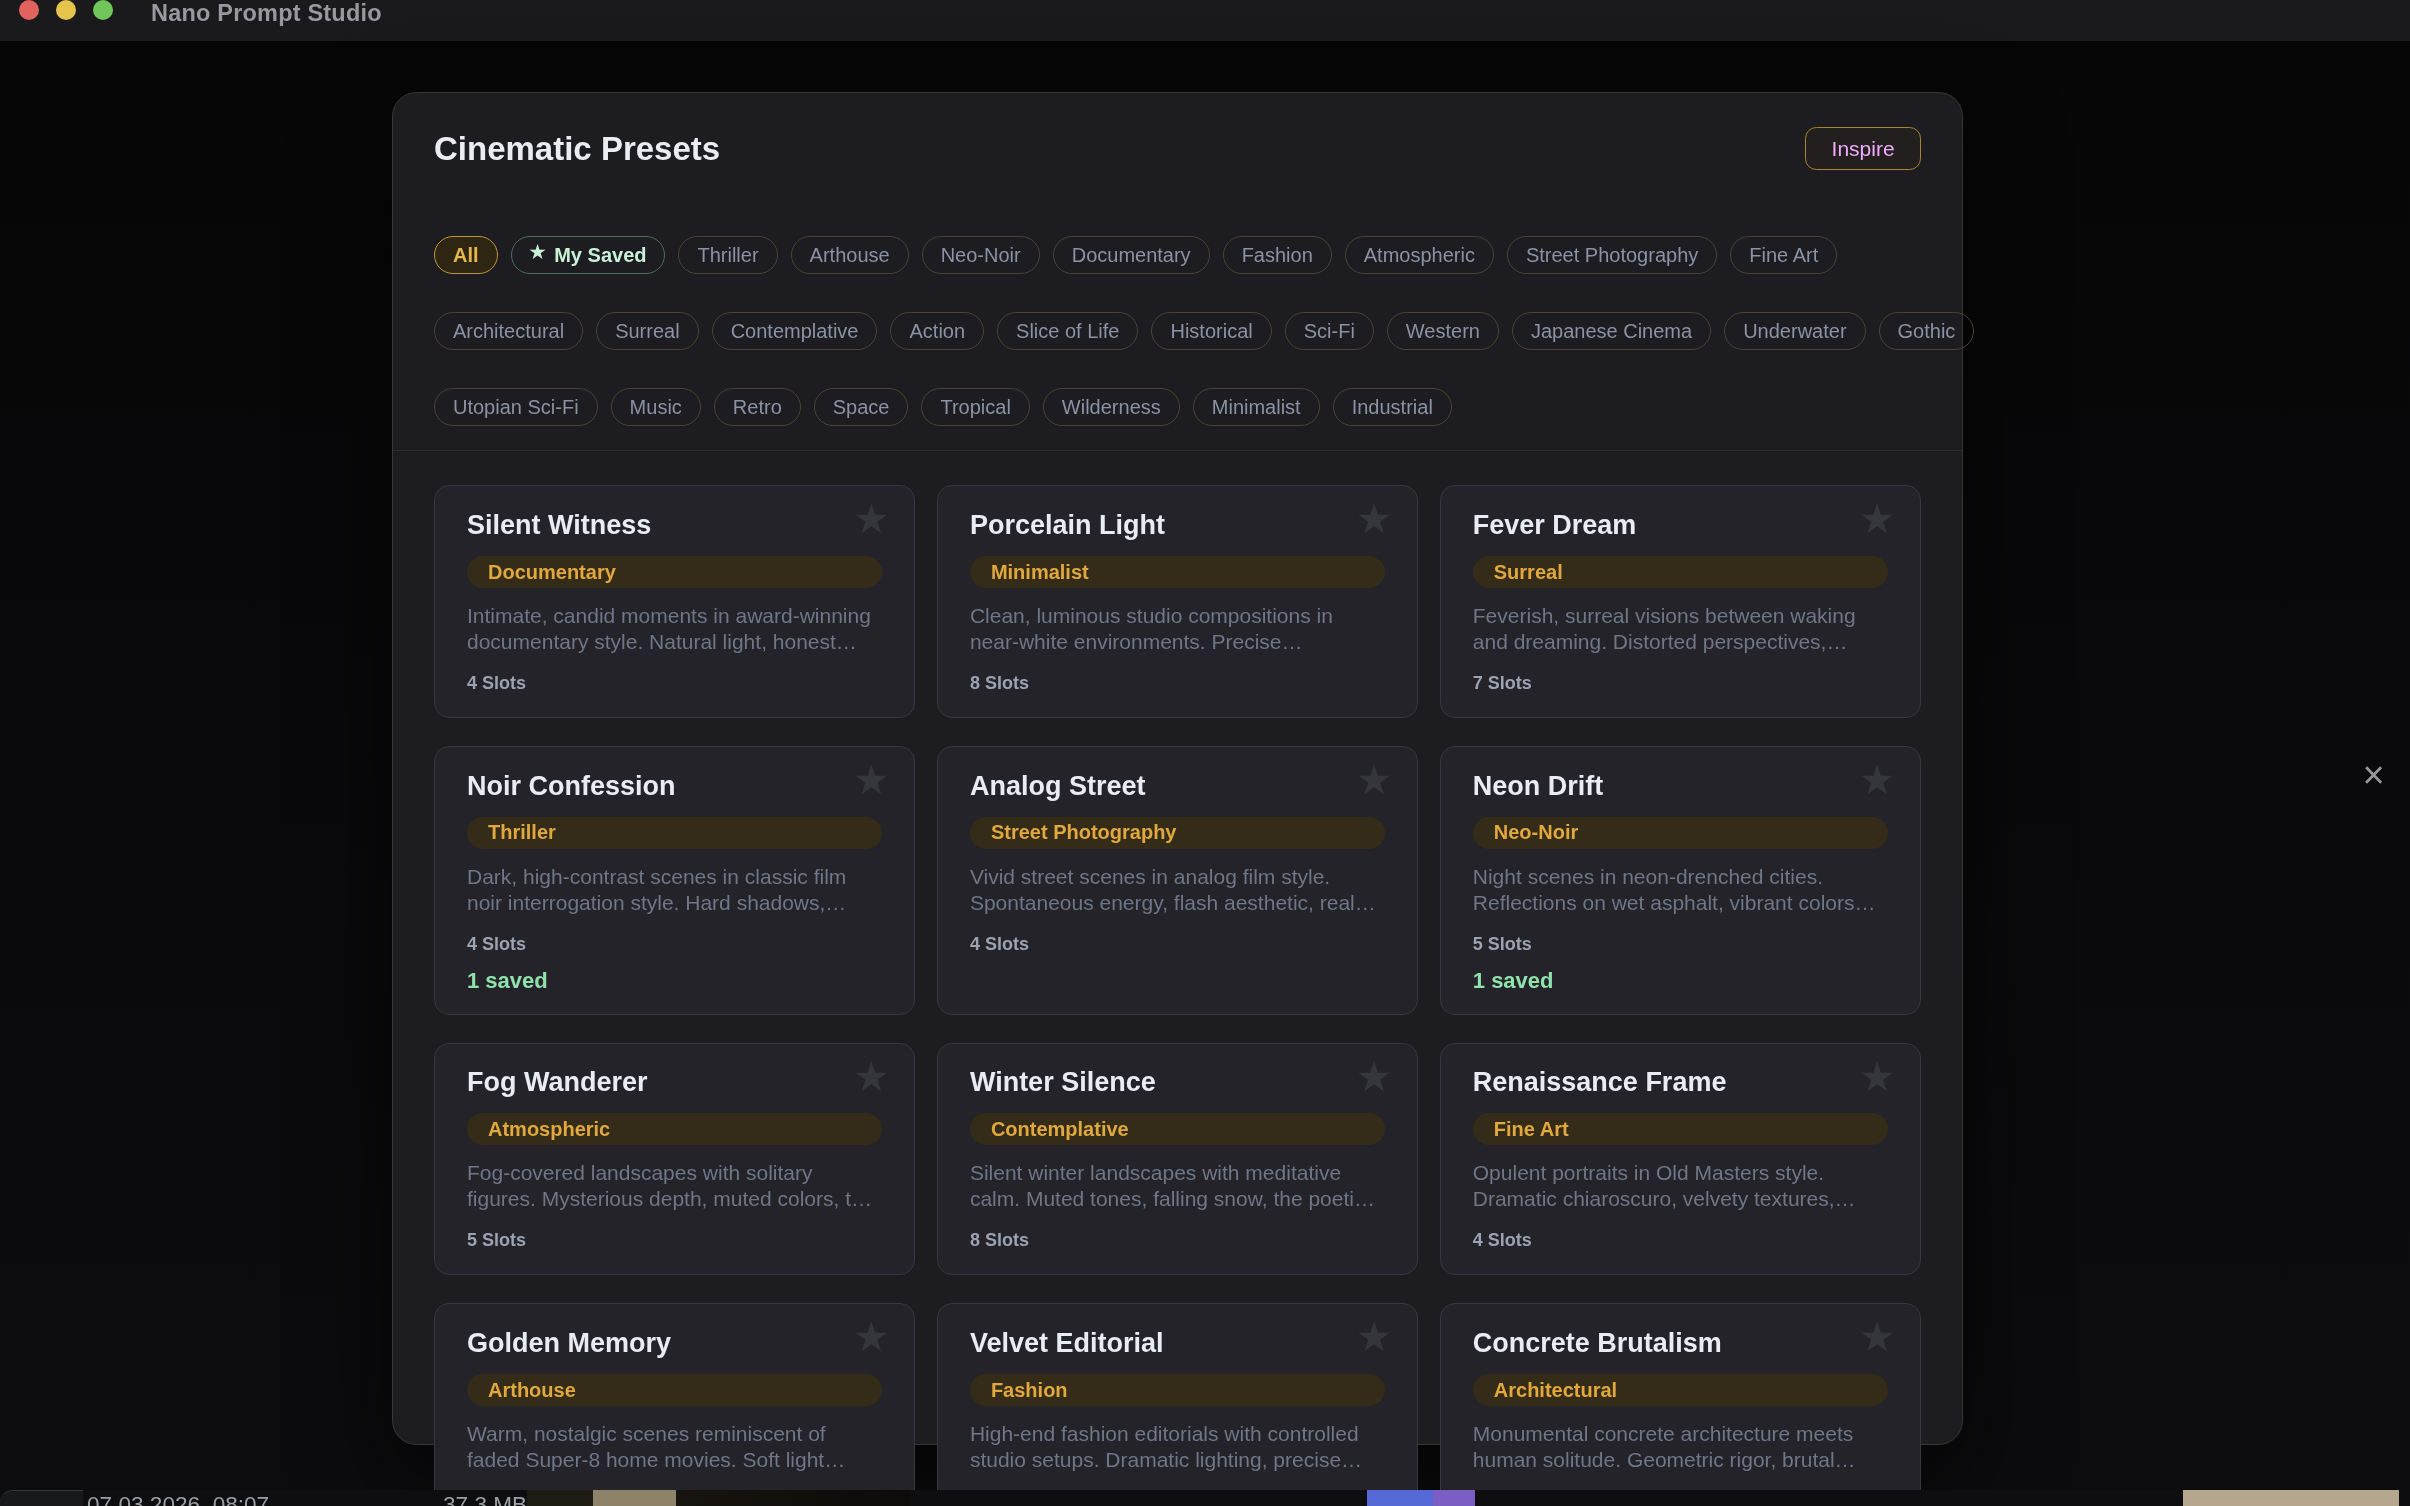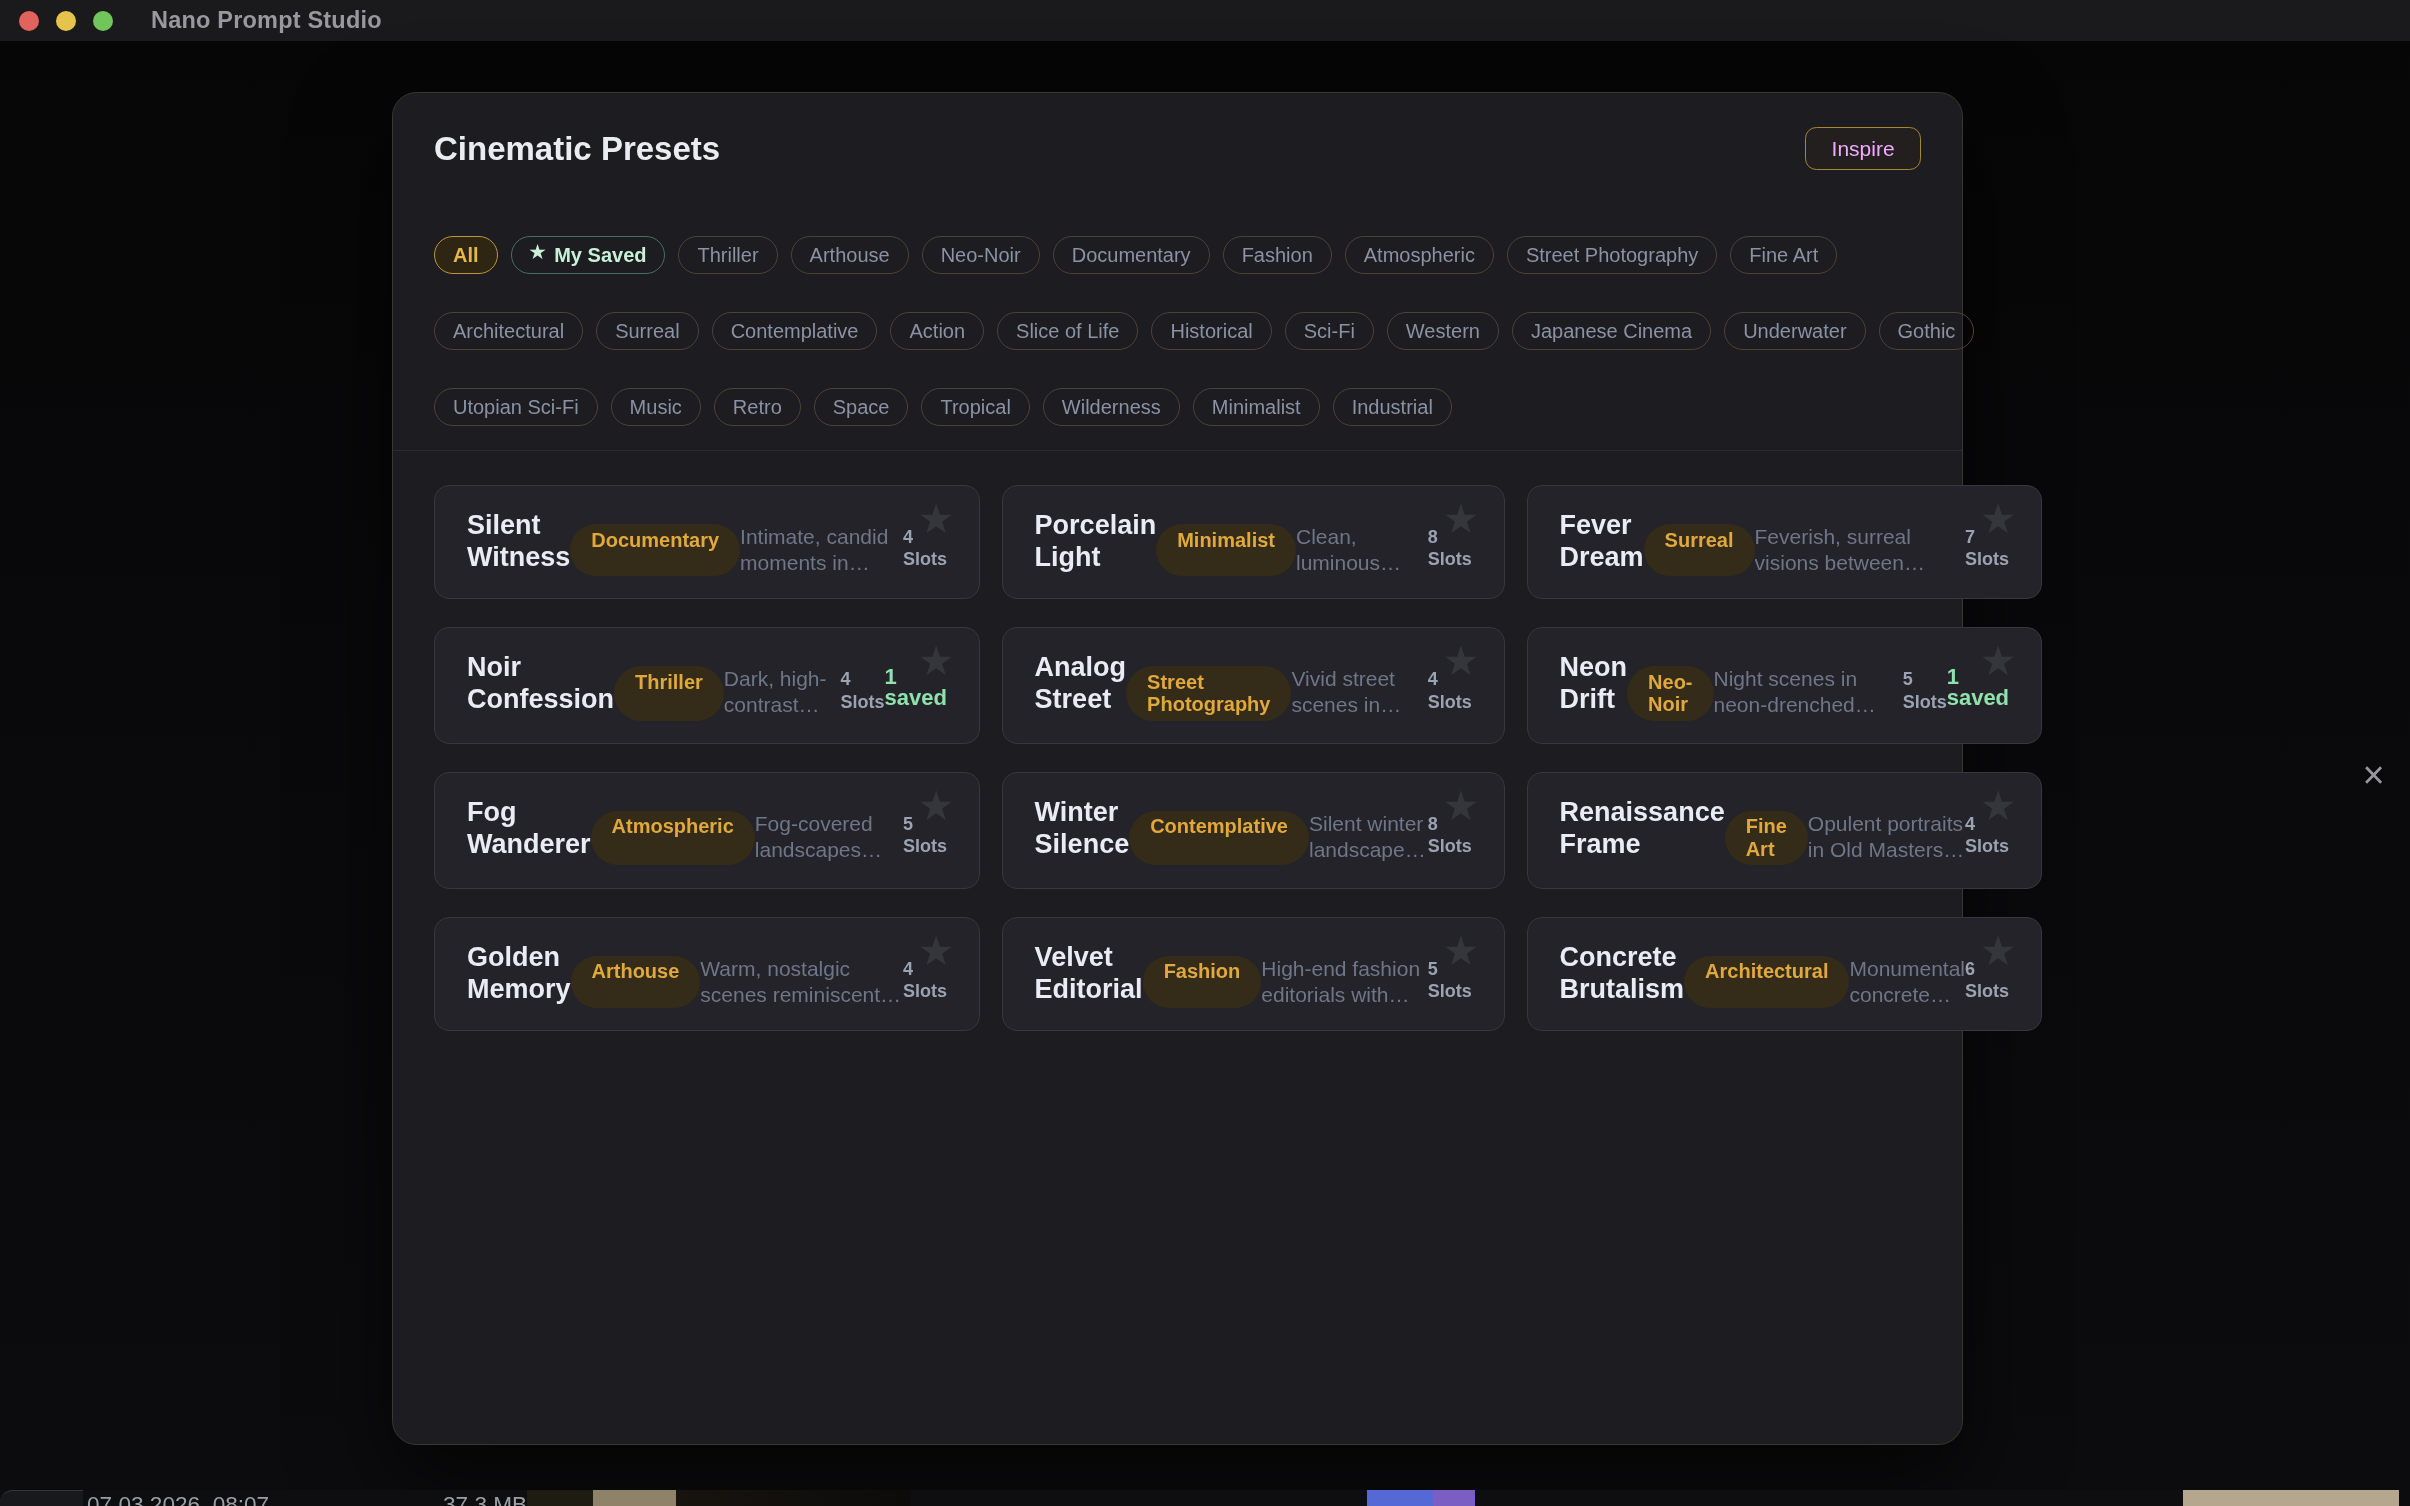--- a/index.html
+++ b/index.html
@@ -9,21 +9,21 @@
     background: #08080a;
     overflow: hidden;
     font-family: "Liberation Sans", sans-serif;
     position: relative;
   }
 
   
   .titlebar {
     position: absolute; top: 0; left: 0; right: 0; height: 41px;
     background: #1a1a1c;
-    display: flex; align-items: center;
+    display: flex; align-items: flex-start;
     padding-left: 19px;
   }
   .light { width: 20px; height: 20px; border-radius: 50%; margin-right: 17px; }
   .light.red    { background: #e2635e; }
   .light.yellow { background: #e6c44c; }
   .light.green  { background: #70c65a; }
   .app-title { color: #98989e; font-size: 23.5px; font-weight: 700; margin-left: 21px; letter-spacing: 0.2px; }
 
   
   .backdrop {
@@ -88,21 +88,21 @@
 
   
   .grid {
     display: grid;
     grid-template-columns: repeat(3, 1fr);
     column-gap: 21.7px; row-gap: 28px;
     margin-top: 34px;
   }
   .card {
     position: relative;
-    display: flex; flex-direction: row;
+    display: flex; flex-direction: column;
     background: #232329;
     border: 0.9px solid #37373f;
     border-radius: 15px;
     padding: 22.6px 32px;
     cursor: pointer;
   }
   .card-star {
     position: absolute; top: 13px; right: 24.5px;
     font-size: 41px; line-height: 1;
     color: #35353c;

